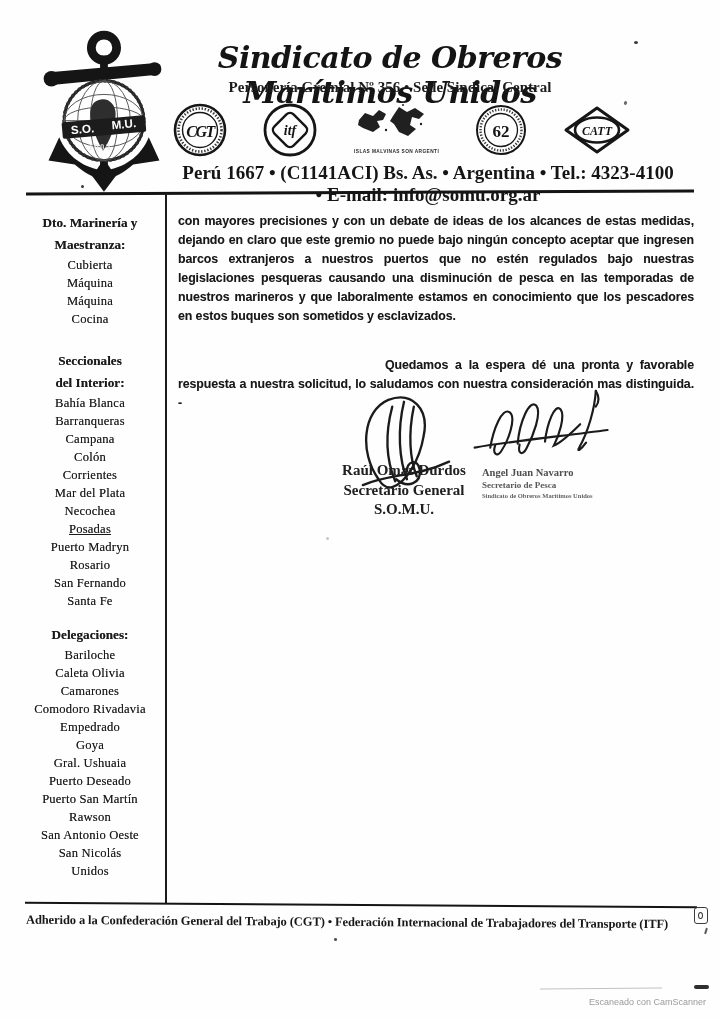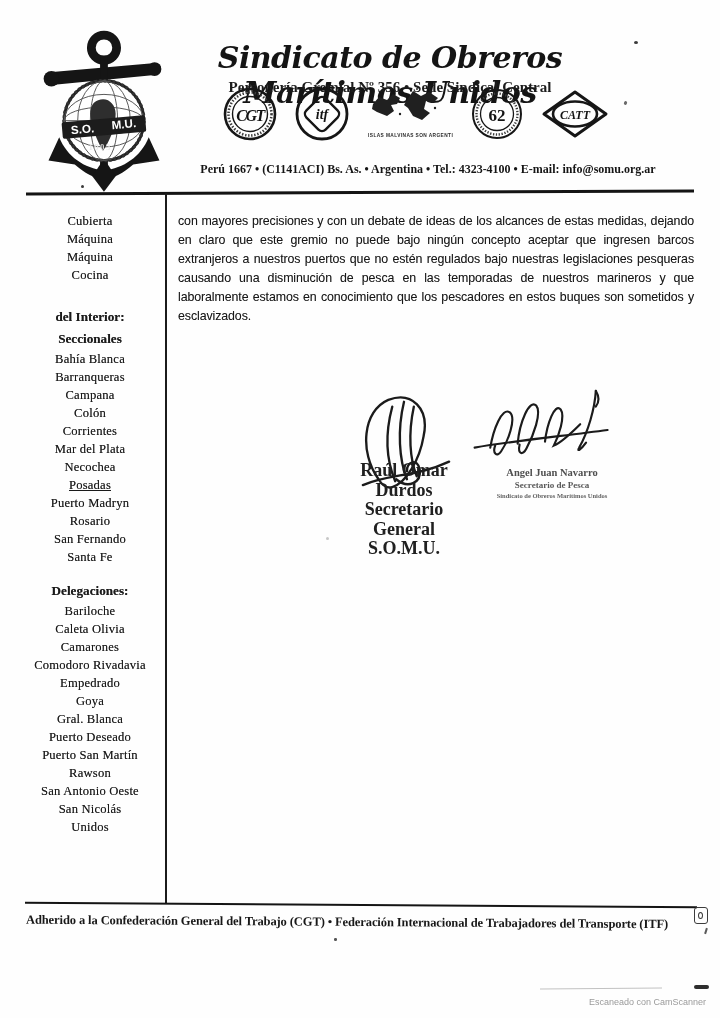--- a/index.html
+++ b/index.html
@@ -6,25 +6,25 @@
   .page{position:relative;width:720px;height:1018px;background:#fefefe;overflow:hidden;
         font-family:"Liberation Serif",serif;color:#1a1a1a;}
 
   
   .anchor-logo{position:absolute;left:30px;top:26px;width:146px;height:166px;}
   .title{position:absolute;left:175px;top:40px;width:430px;text-align:center;
          font-family:"DejaVu Serif",serif;font-style:italic;font-weight:700;
          font-size:30px;letter-spacing:-0.5px;color:#141414;}
   .subtitle{position:absolute;left:175px;top:79px;width:430px;text-align:center;
             font-size:15px;font-weight:700;color:#1b1b1b;}
-  .badges{position:absolute;left:173px;top:82px;width:436px;height:64px;
-          display:flex;justify-content:flex-end;align-items:center;gap:18px;}
+  .badges{position:absolute;left:173px;top:98px;width:436px;height:64px;
+          display:flex;justify-content:flex-start;align-items:center;gap:36px;}
   .badge{flex:0 0 auto;display:block;}
   .address{position:absolute;left:178px;top:162px;width:500px;text-align:center;
-           font-size:12px;font-weight:700;color:#151515;}
+           font-size:19px;font-weight:700;color:#151515;}
 
   
   .rule-top{position:absolute;left:26px;top:191px;width:668px;height:2.6px;background:#141414;
             transform:rotate(-0.25deg);}
   .rule-vert{position:absolute;left:165px;top:193px;width:2px;height:711px;background:#1b1b1b;}
   .rule-bottom{position:absolute;left:25px;top:904px;width:672px;height:2.4px;background:#141414;
                transform:rotate(0.4deg);}
 
   
   .sidebar{position:absolute;left:18px;top:212px;width:144px;text-align:center;
@@ -32,32 +32,32 @@
            text-shadow:0 0 0.4px rgba(0,0,0,0.55);}
   .side-group{margin:0;}
   .side-group.g0{margin-bottom:22px;}
   .side-group.g1{margin-bottom:14px;}
   .side-heading{font-weight:700;font-size:13.2px;line-height:22px;display:block;}
   .side-item{display:block;letter-spacing:0.2px;}
   .side-item.u{text-decoration:underline;}
 
   
   .main{position:absolute;left:178px;top:212px;width:516px;
-        font-family:"Liberation Sans",sans-serif;font-weight:400;font-size:12.4px;
+        font-family:"Liberation Sans",sans-serif;font-weight:700;font-size:12.4px;
         line-height:19px;text-align:justify;color:#181818;letter-spacing:-0.1px;
         text-shadow:0 0 0.5px rgba(0,0,0,0.3);}
   .para2{margin-top:30px;text-indent:207px;}
 
   
   .sig-svg{position:absolute;}
   .sig1-svg{left:355px;top:393px;width:100px;height:98px;}
   .sig2-svg{left:470px;top:387px;width:150px;height:86px;}
   .stamp1{position:absolute;left:338px;top:461px;width:132px;text-align:center;
-          font-weight:700;font-size:18px;line-height:19.5px;color:#202020;}
-  .stamp2{position:absolute;left:482px;top:466px;width:140px;text-align:center;
+          font-weight:700;font-size:15px;line-height:19.5px;color:#202020;}
+  .stamp2{position:absolute;left:482px;top:466px;width:140px;
           color:#4f4f4f;filter:blur(0.2px);}
   .stamp2 .n{font-size:10.5px;line-height:13px;font-weight:700;display:block;}
   .stamp2 .t{font-size:9px;line-height:12px;font-weight:700;display:block;color:#585858;}
   .stamp2 .o{font-size:6.5px;line-height:9px;font-weight:700;display:block;color:#636363;}
 
   
   .footer-text{position:absolute;left:26px;top:915px;width:668px;font-weight:700;
                font-size:12.5px;letter-spacing:-0.1px;color:#181818;transform:rotate(0.4deg);}
   .camscanner{position:absolute;right:14px;top:997px;font-family:"Liberation Sans",sans-serif;
               font-size:9px;color:#9a9a9a;}
@@ -147,28 +147,30 @@
   </div>
 
   <div class="address">Perú 1667  •  (C1141ACI) Bs. As.  •  Argentina  •  Tel.: 4323-4100  •  E-mail: info@somu.org.ar</div>
 
   <div class="rule-top"></div>
   <div class="rule-vert"></div>
   <div class="rule-bottom"></div>
 
   <div class="sidebar">
     <div class="side-group g0">
+      <span class="side-heading">Dto. Marinería y</span>
+      <span class="side-heading">Maestranza:</span>
       <span class="side-item">Cubierta</span>
       <span class="side-item">Máquina</span>
       <span class="side-item">Máquina</span>
       <span class="side-item">Cocina</span>
     </div>
     <div class="side-group g1">
+      <span class="side-heading">Seccionales</span>
       <span class="side-heading">del Interior:</span>
-      <span class="side-heading">Seccionales</span>
       <span class="side-item">Bahía Blanca</span>
       <span class="side-item">Barranqueras</span>
       <span class="side-item">Campana</span>
       <span class="side-item">Colón</span>
       <span class="side-item">Corrientes</span>
       <span class="side-item">Mar del Plata</span>
       <span class="side-item">Necochea</span>
       <span class="side-item u">Posadas</span>
       <span class="side-item">Puerto Madryn</span>
       <span class="side-item">Rosario</span>
@@ -176,32 +178,33 @@
       <span class="side-item">Santa Fe</span>
     </div>
     <div class="side-group g2">
       <span class="side-heading">Delegaciones:</span>
       <span class="side-item">Bariloche</span>
       <span class="side-item">Caleta Olivia</span>
       <span class="side-item">Camarones</span>
       <span class="side-item">Comodoro Rivadavia</span>
       <span class="side-item">Empedrado</span>
       <span class="side-item">Goya</span>
-      <span class="side-item">Gral. Blanca</span>
+      <span class="side-item">Gral. Ushuaia</span>
       <span class="side-item">Puerto Deseado</span>
       <span class="side-item">Puerto San Martín</span>
       <span class="side-item">Rawson</span>
       <span class="side-item">San Antonio Oeste</span>
       <span class="side-item">San Nicolás</span>
       <span class="side-item">Unidos</span>
     </div>
   </div>
 
   <div class="main">
     <div class="para1">con mayores precisiones y con un debate de ideas de los alcances de estas medidas, dejando en claro que este gremio no puede bajo ningún concepto aceptar que ingresen barcos extranjeros a nuestros puertos que no estén regulados bajo nuestras legislaciones pesqueras causando una disminución de pesca en las temporadas de nuestros marineros y que laboralmente estamos en conocimiento que los pescadores en estos buques son sometidos y esclavizados.</div>
+    <div class="para2">Quedamos a la espera dé una pronta y favorable respuesta a nuestra solicitud, lo saludamos con nuestra consideración mas distinguida. -</div>
   </div>
 
   <svg class="sig-svg sig1-svg" viewBox="0 0 102 100" fill="none" stroke="#1b1b1b" stroke-width="2.4" stroke-linecap="round">
     <path d="M24,88 C4,60 8,18 34,7 C58,-2 76,16 70,44 C66,68 52,92 38,96 C31,98 27,93 24,88 Z"></path>
     <path d="M38,14 C31,40 31,66 41,90"></path>
     <path d="M50,9 C43,38 45,68 53,88"></path>
     <path d="M60,14 C54,42 56,68 63,85"></path>
     <path d="M42,88 C54,98 68,92 66,78 C64,66 52,70 53,80"></path>
     <path d="M8,94 C36,82 62,86 96,70"></path>
   </svg>

